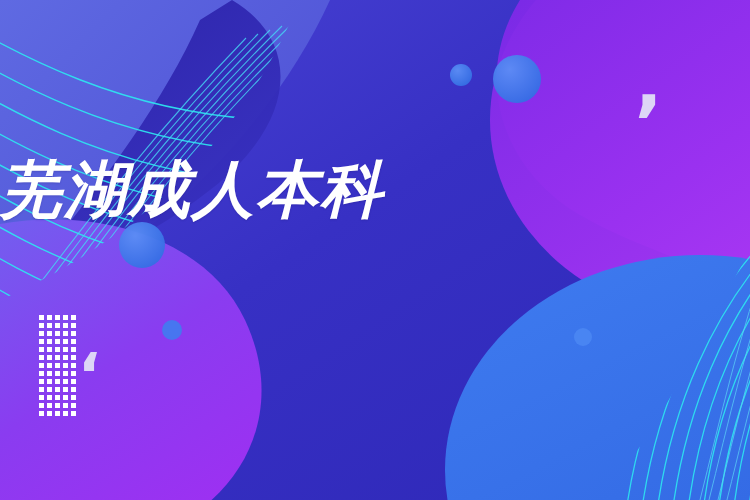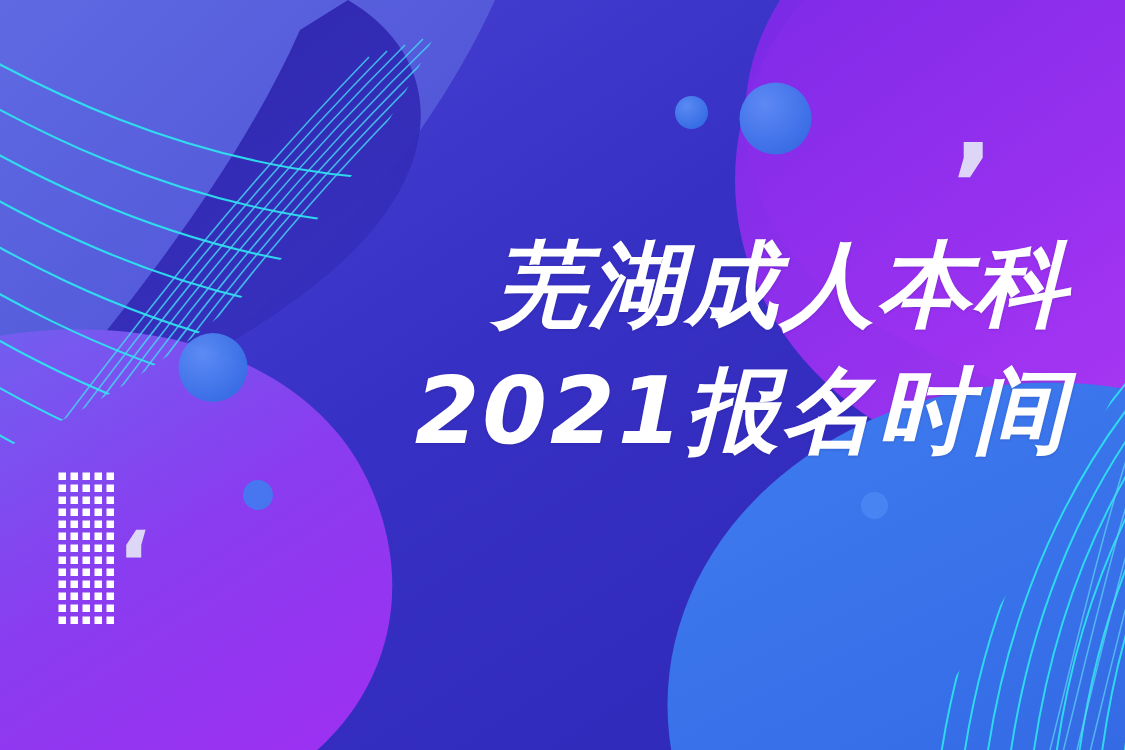--- a/index.html
+++ b/index.html
@@ -20,21 +20,21 @@
     inset: 0;
     width: 750px;
     height: 500px;
     display: block;
   }
   .title-block {
     position: absolute;
     left: 0;
     top: 148px;
     width: 713px;
-    text-align: right;
+    text-align: left;
     z-index: 40;
     pointer-events: none;
   }
   .title-line {
     display: block;
     color: #ffffff;
     font-family: "DejaVu Sans", "Liberation Sans", sans-serif;
     font-weight: 700;
     font-style: italic;
     font-size: 62px;
@@ -196,21 +196,20 @@
       <circle cx="461" cy="75" r="11" fill="url(#gCirc1)" opacity="0.95"></circle>
       <circle cx="517" cy="79" r="24" fill="url(#gCirc1)" opacity="0.95"></circle>
       <circle cx="142" cy="245" r="23" fill="url(#gCirc1)" opacity="0.95"></circle>
       <circle cx="172" cy="330" r="10" fill="#3f7cf0" opacity="0.9"></circle>
       <circle cx="583" cy="337" r="9" fill="#4a86f2" opacity="0.95"></circle>
     </g>
   </svg>
 
   <div class="title-block">
     <span class="title-line">芜湖成人本科</span>
-    <span class="title-line">2021报名时间</span>
   </div>
 
   <div class="quote-mark" id="quote-top-right">’</div>
 
   <div class="quote-mark" id="quote-bottom-left">’</div>
 
   <div class="dot-grid" style="grid-template-columns: repeat(5, 5px);">
       <i style="background: rgb(255, 255, 255);"></i>
       <i style="background: rgb(255, 255, 255);"></i>
       <i style="background: rgb(255, 255, 255);"></i>

